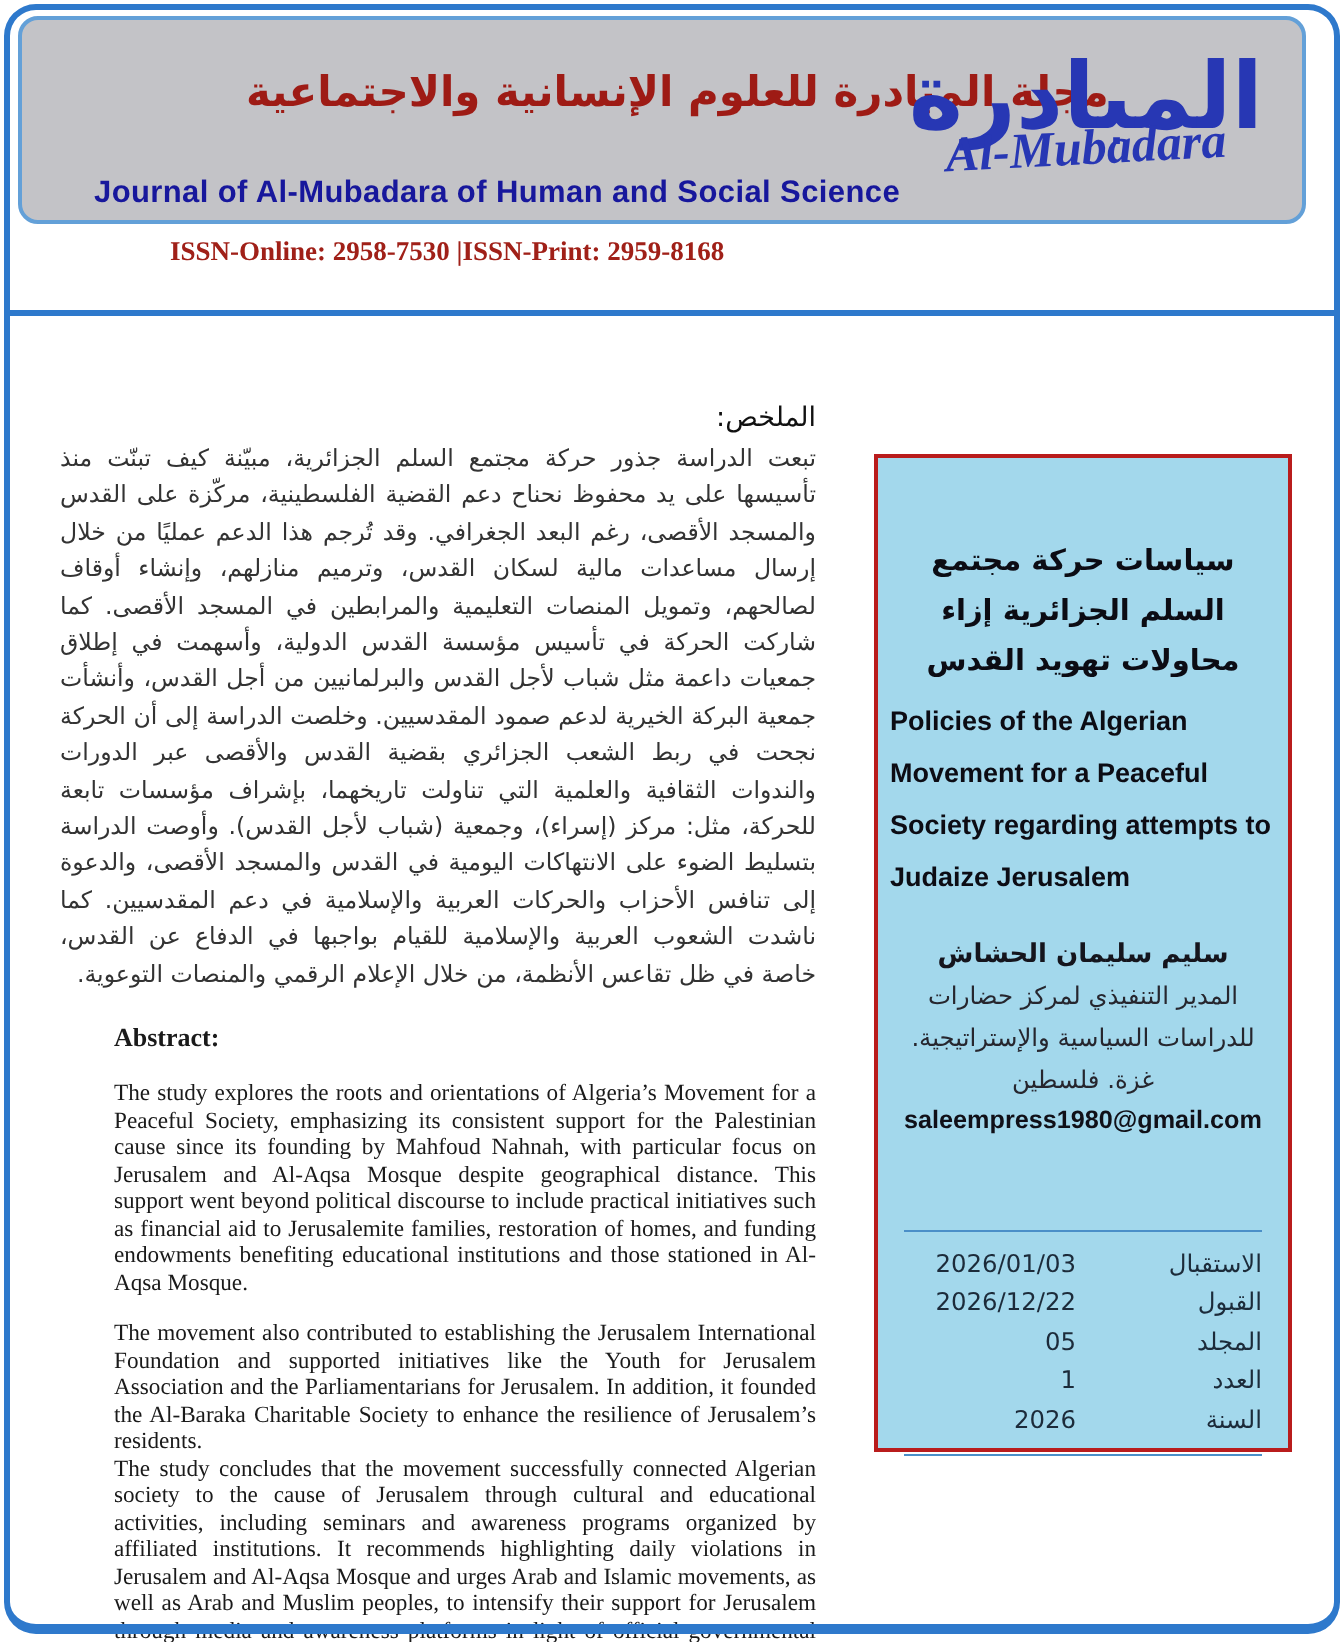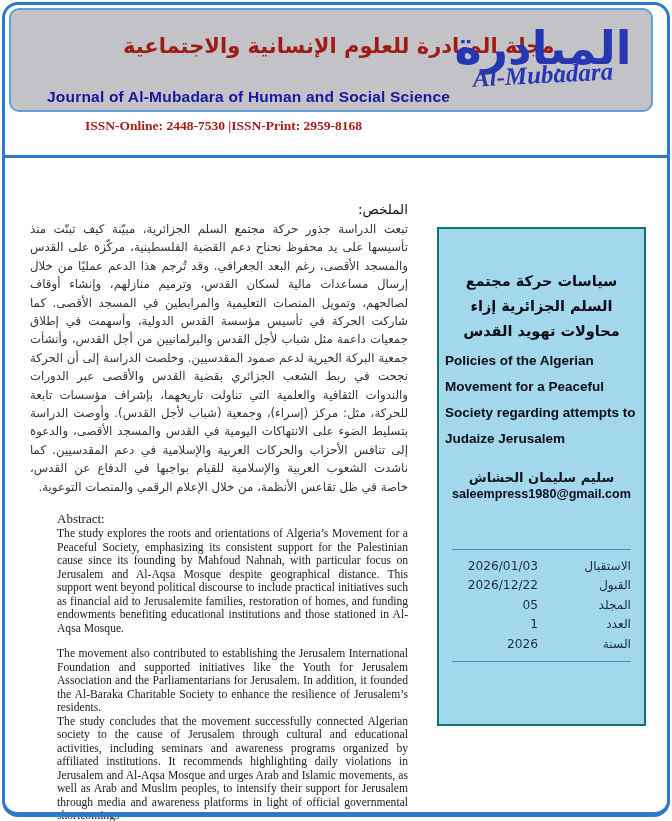--- a/index.html
+++ b/index.html
@@ -28,27 +28,27 @@
 
   
   .main { position: absolute; left: 30px; top: 201px; width: 378px; }
   .ml-heading { direction: rtl; text-align: right; font-weight: normal; font-size: 13.5px;
     color: #111; margin-bottom: 3px; }
   .ar-abstract { direction: rtl; text-align: justify; font-size: 11.8px; line-height: 18.4px; color: #333; }
   .ar-keywords { direction: rtl; text-align: right; font-size: 11.8px; line-height: 18.4px; color: #333; }
   .ar-keywords .kw-label { font-weight: bold; color: #111; }
 
   .en-block { margin-left: 27px; margin-top: 15px; font-family: "Liberation Serif", serif; color: #1a1a1a; }
-  .en-heading { font-weight: normal; font-size: 13px; margin-bottom: 0; }
+  .en-heading { font-weight: bold; font-size: 13px; margin-bottom: 13px; }
   .en-p { font-size: 11.6px; line-height: 13.5px; text-align: justify; }
   .en-p.gap { margin-bottom: 12px; }
 
   
   .sidebar { position: absolute; left: 437px; top: 227px; width: 209px; height: 499px;
-    background: #a3d8ec; border: 2px solid #0f766e; }
+    background: #a3d8ec; border: 2px solid #b91c1c; }
   .sb-title-ar { margin: 40px 8px 0; direction: rtl; text-align: center; font-weight: bold;
     font-size: 14.5px; line-height: 25px; color: #0c0c14; }
   .sb-title-en { margin: 4px 6px 0; text-align: left; font-weight: bold; font-size: 13.5px;
     line-height: 26px; font-family: "Liberation Sans", sans-serif; color: #0c0c14; }
   .sb-author { margin-top: 18px; direction: rtl; text-align: center; font-weight: bold;
     font-size: 13px; color: #15151d; }
   .sb-affil { margin: 3px 8px 0; direction: rtl; text-align: center; font-size: 12.2px;
     line-height: 21px; color: #26262e; }
   .sb-email { margin-top: 2px; text-align: center; font-weight: bold; font-size: 12.6px;
     font-family: "Liberation Sans", sans-serif; color: #101018; }
@@ -62,21 +62,21 @@
   .meta-value { font-size: 12.2px; color: #1c2b3a; width: 86px; text-align: right; direction: ltr; }
 </style>
 </head>
 <body>
 
 <div id="app">
 
   <div class="header">
     <div class="h-ar">مجلة المبادرة للعلوم الإنسانية والاجتماعية</div>
     <div class="h-en">Journal of Al-Mubadara of Human and Social Science</div>
-    <div class="h-issn">ISSN-Online: 2448-7530 |ISSN-Print: 2959-8168</div>
+    <div class="h-issn">ISSN-Online: 2958-7530 |ISSN-Print: 2959-8168</div>
     <div class="logo">
       <div class="logo-ar">المبادرة</div>
       <div class="logo-en">Al-Mubadara</div>
     </div>
   </div>
 
   <div class="top-rule"></div>
 
   <div class="main">
     <div class="ml-heading">الملخص:</div>
@@ -88,20 +88,21 @@
       <div class="en-p">The movement also contributed to establishing the Jerusalem International Foundation and supported initiatives like the Youth for Jerusalem Association and the Parliamentarians for Jerusalem. In addition, it founded the Al-Baraka Charitable Society to enhance the resilience of Jerusalem’s residents.</div>
       <div class="en-p">The study concludes that the movement successfully connected Algerian society to the cause of Jerusalem through cultural and educational activities, including seminars and awareness programs organized by affiliated institutions. It recommends highlighting daily violations in Jerusalem and Al-Aqsa Mosque and urges Arab and Islamic movements, as well as Arab and Muslim peoples, to intensify their support for Jerusalem through media and awareness platforms in light of official governmental shortcomings</div>
 
     </div>
   </div>
 
   <div class="sidebar">
     <div class="sb-title-ar">سياسات حركة مجتمع السلم الجزائرية إزاء محاولات تهويد القدس</div>
     <div class="sb-title-en">Policies of the Algerian Movement for a Peaceful Society regarding attempts to Judaize Jerusalem</div>
     <div class="sb-author">سليم سليمان الحشاش</div>
+    <div class="sb-affil">المدير التنفيذي لمركز حضارات للدراسات السياسية والإستراتيجية. غزة. فلسطين</div>
     <div class="sb-email">saleempress1980@gmail.com</div>
 
     <div class="sb-rule first"></div>
 
     <div class="meta">
       <div class="meta-row">
         <span class="meta-label">الاستقبال</span>
         <span class="meta-value">2026/01/03</span>
       </div>
       <div class="meta-row">

